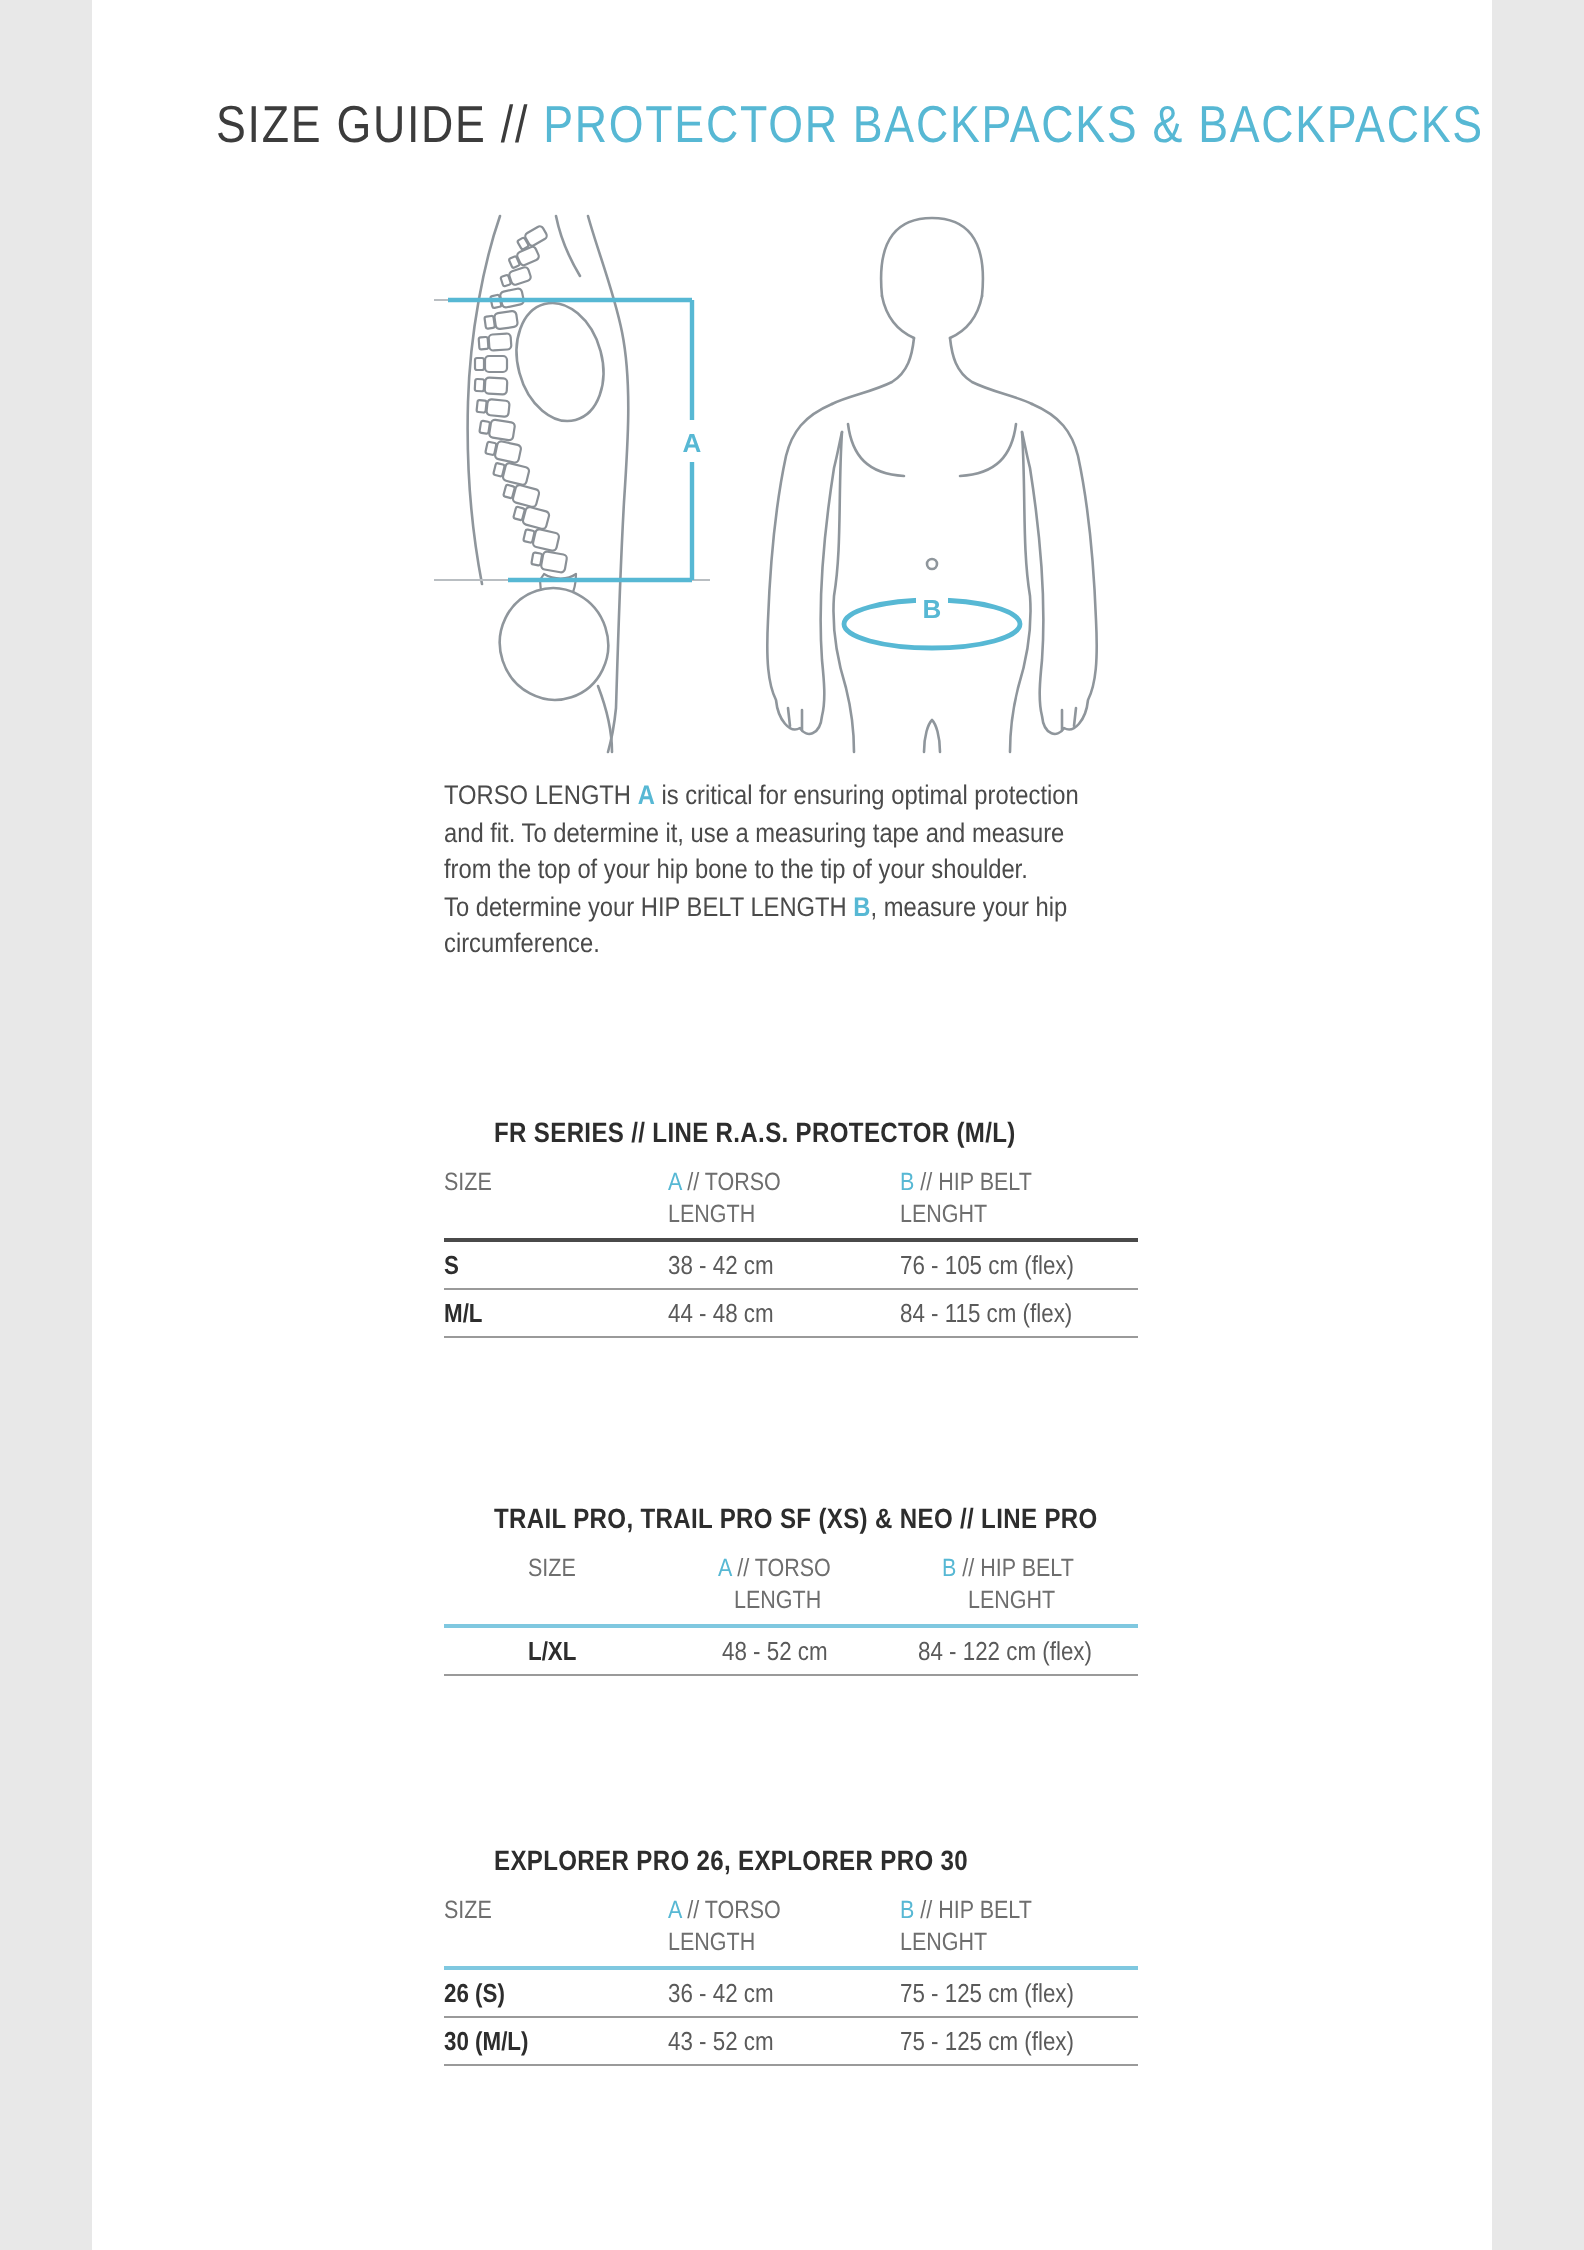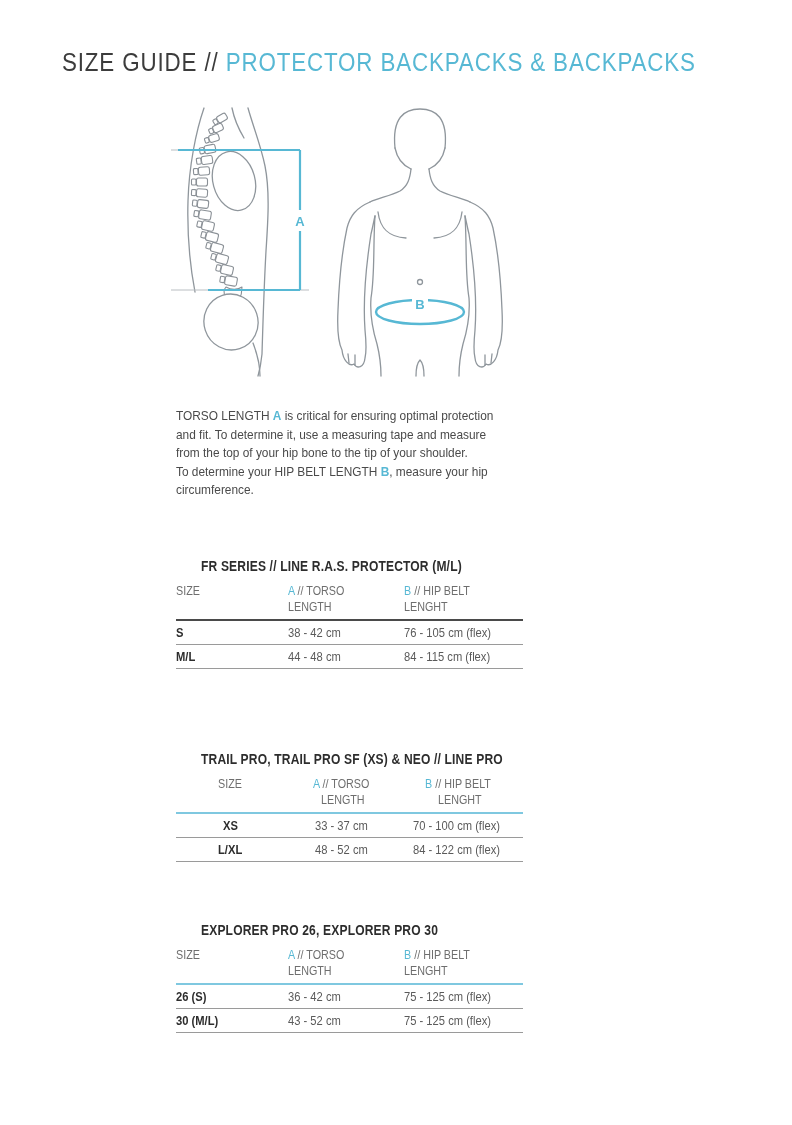--- a/index.html
+++ b/index.html
@@ -1,26 +1,26 @@
 <!DOCTYPE html>
 <html><head>
 <meta charset="utf-8">
 <style>
   html,body{margin:0;padding:0;background:#e8e8e8;}
-  .page{position:relative;width:792px;height:1125px;background:#ffffff;margin:0 auto;
+  .page{position:relative;width:700px;height:1125px;background:#ffffff;margin:0 auto;
         font-family:"Liberation Sans",sans-serif;overflow:hidden;}
   
   .main-title{position:absolute;left:62px;top:47px;margin:0;font-size:26px;font-weight:400;
         letter-spacing:1px;color:#3c3c3c;white-space:nowrap;transform:scaleX(.86);transform-origin:0 50%;}
   .accent{color:#57b8d4;}
   
   .figwrap{position:absolute;left:168px;top:106px;}
   svg text{font-family:"Liberation Sans",sans-serif;}
   
-  .intro{position:absolute;left:176px;top:407px;font-size:13.5px;line-height:18.6px;color:#4a4a4a;}
+  .intro{position:absolute;left:176px;top:389px;font-size:13.5px;line-height:18.6px;color:#4a4a4a;}
   .intro .line{white-space:nowrap;transform:scaleX(.88);transform-origin:0 50%;}
   .intro .accent{font-weight:bold;}
   
   .tbl{position:absolute;left:176px;width:347px;}
   .tbl-title{margin:0 0 9px 0;font-size:14px;font-weight:bold;color:#2d2d2d;letter-spacing:.2px;white-space:nowrap;padding-left:25px;}
   .cx{display:inline-block;transform:scaleX(.86);transform-origin:0 50%;white-space:nowrap;}
   .thead{display:flex;color:#6e6e6e;font-size:12.5px;line-height:16px;padding-bottom:4px;text-decoration:underline;}
   .c1{width:112px;}.c2{width:116px;}.c3{flex:1;}
   .rule{height:2px;background:#7fc8e0;}
   .row{display:flex;align-items:center;height:23px;border-bottom:1px solid #9a9a9a;font-size:13px;}
@@ -189,25 +189,20 @@
         <div class="c2">
           <div><span class="cx"><span class="accent h-a-letter">A</span> <span class="h-a-text">// TORSO</span></span></div>
           <div><span class="cx h-a-sub">LENGTH</span></div>
         </div>
         <div class="c3">
           <div><span class="cx"><span class="accent h-b-letter">B</span> <span class="h-b-text">// HIP BELT</span></span></div>
           <div><span class="cx h-b-sub">LENGHT</span></div>
         </div>
       </div>
       <div class="rule" style="background: rgb(127, 200, 224);"></div>
-    <div class="row">
-          <div class="c1"><span class="cx">XS</span></div>
-          <div class="c2"><span class="cx">33 - 37 cm</span></div>
-          <div class="c3"><span class="cx">70 - 100 cm (flex)</span></div>
-        </div>
         <div class="row">
           <div class="c1"><span class="cx">L/XL</span></div>
           <div class="c2"><span class="cx">48 - 52 cm</span></div>
           <div class="c3"><span class="cx">84 - 122 cm (flex)</span></div>
         </div>
       </div>
 
     <div class="tbl" style="top: 922px;">
       <h2 class="tbl-title"><span class="cx t-title">EXPLORER PRO 26, EXPLORER PRO 30</span></h2>
       <div class="thead">

